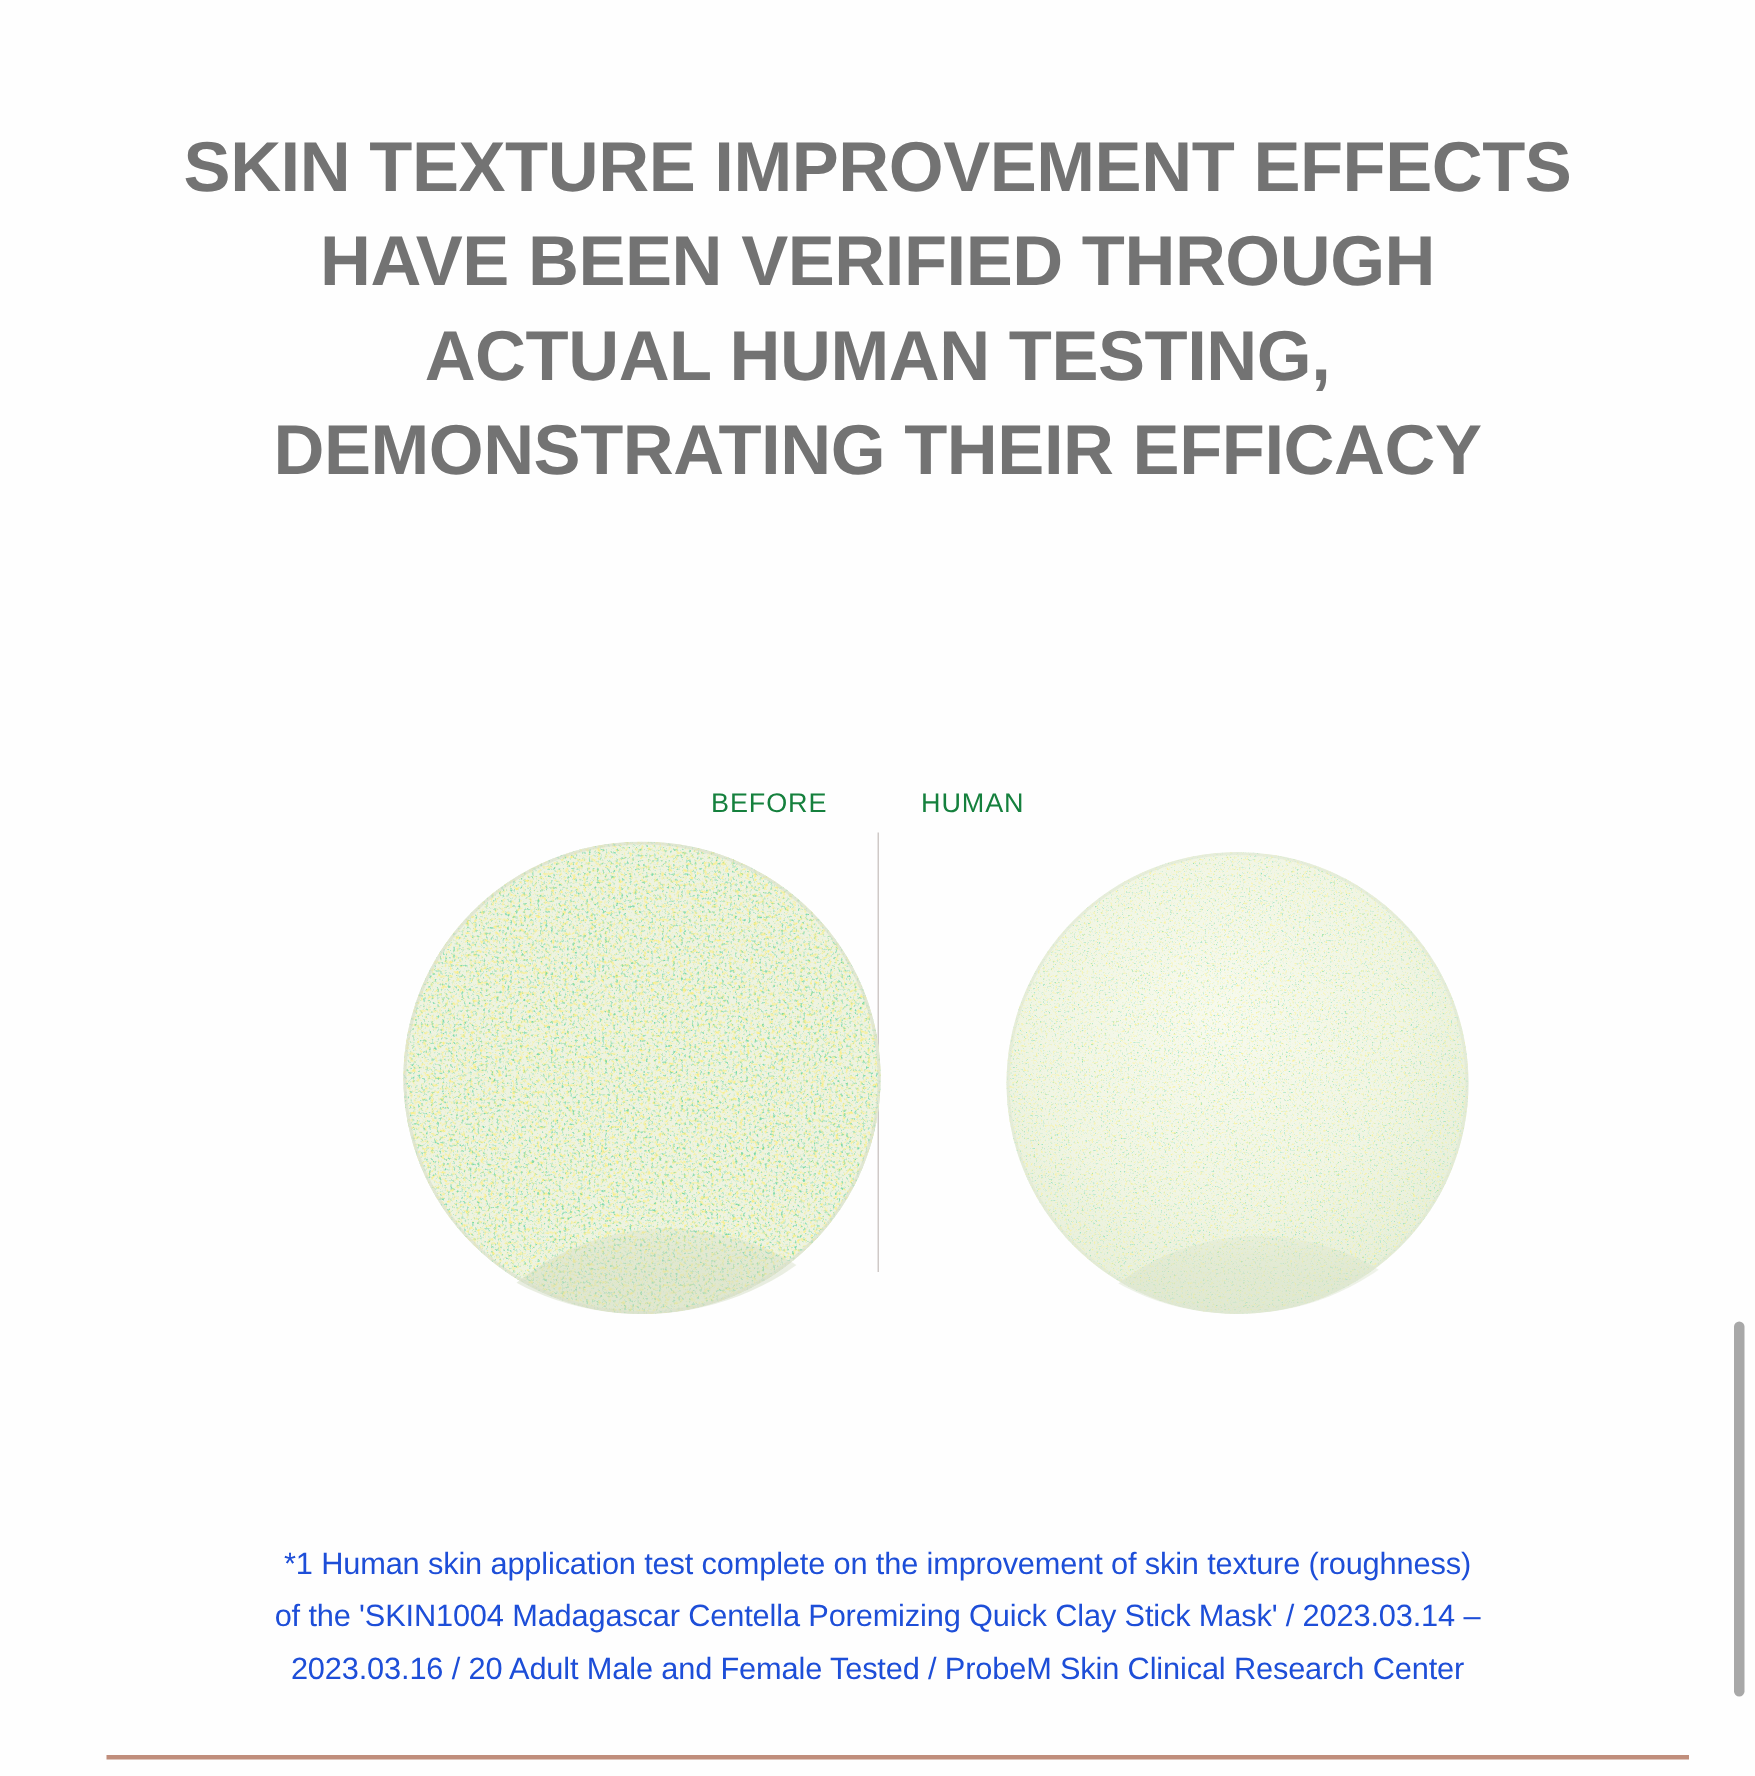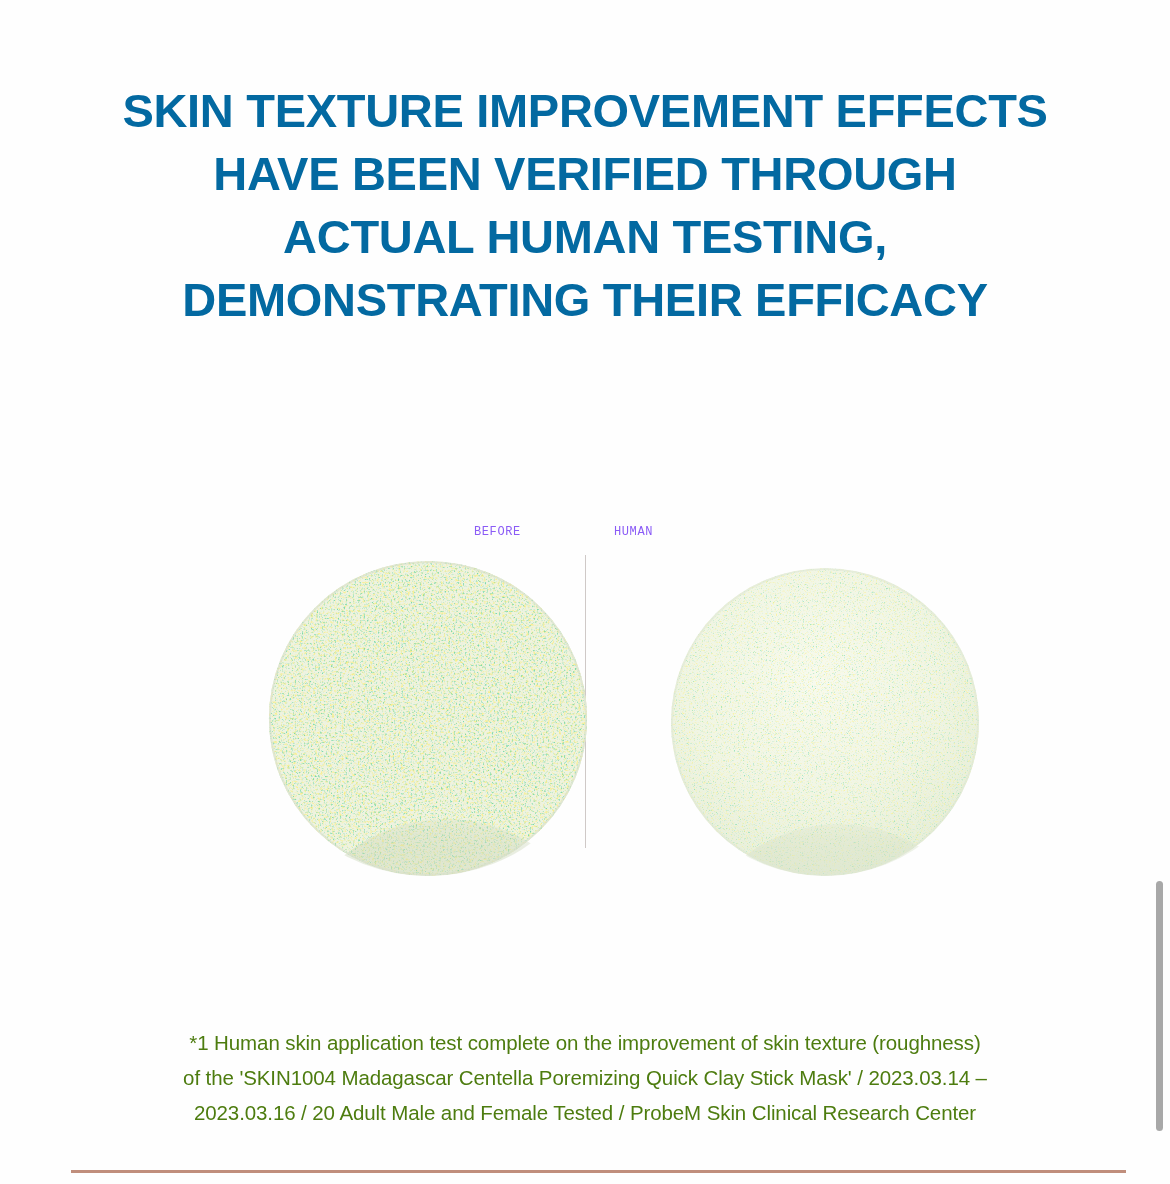--- a/index.html
+++ b/index.html
@@ -17,45 +17,45 @@
     background: #fefefe;
   }
 
   
   .headline {
     position: absolute;
     top: 48px;
     left: 0;
     width: 1170px;
     text-align: center;
-    color: #0369a1;
+    color: #737373;
     font-family: "Liberation Sans", sans-serif;
     font-weight: 700;
     font-size: 47px;
     line-height: 63px;
     letter-spacing: -0.3px;
     text-transform: uppercase;
     white-space: pre-line;
   }
 
   
   .compare {
     position: absolute;
     top: 505px;
     left: 0;
     width: 1170px;
     height: 380px;
   }
 
   .label {
     position: absolute;
-    font-family: Liberation Mono, monospace;
-    font-size: 12px;
+    font-family: Liberation Sans, sans-serif;
+    font-size: 18px;
     letter-spacing: 0.6px;
-    color: #8b5cf6;
+    color: #15803d;
     font-weight: 400;
   }
   .label-before { left: 474px; top: 20px; }
   .label-after  { left: 614px; top: 20px; }
 
   .divider {
     position: absolute;
     left: 585px;
     top: 50px;
     width: 1px;
@@ -82,21 +82,21 @@
   }
   .swatch svg { display: block; width: 100%; height: 100%; }
 
   
   .footnote {
     position: absolute;
     top: 1004px;
     left: 0;
     width: 1170px;
     text-align: center;
-    color: #4d7c0f;
+    color: #1d4ed8;
     font-family: "Liberation Sans", sans-serif;
     font-size: 20.5px;
     line-height: 35px;
     letter-spacing: -0.1px;
     white-space: pre-line;
   }
 
   
   .bottom-rule {
     position: absolute;

